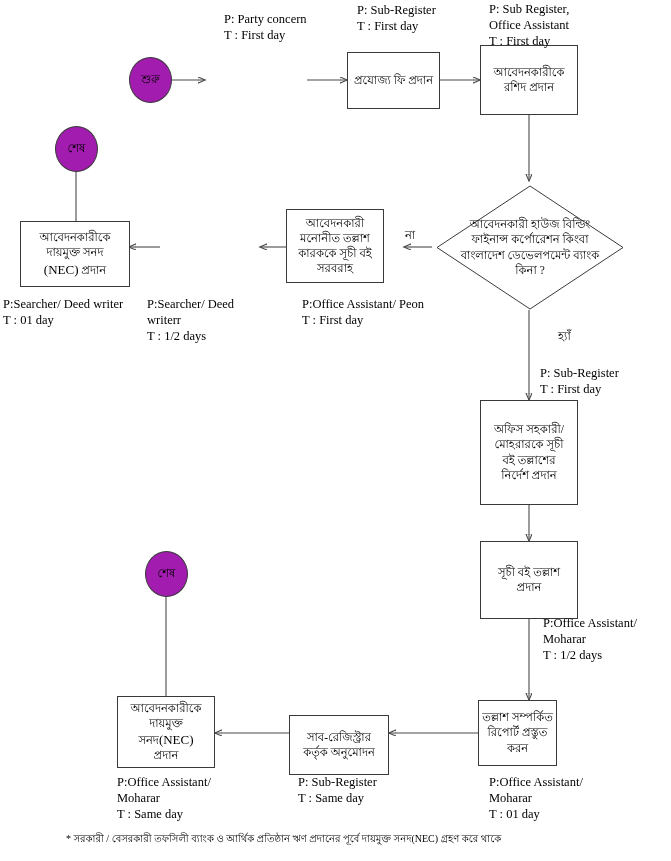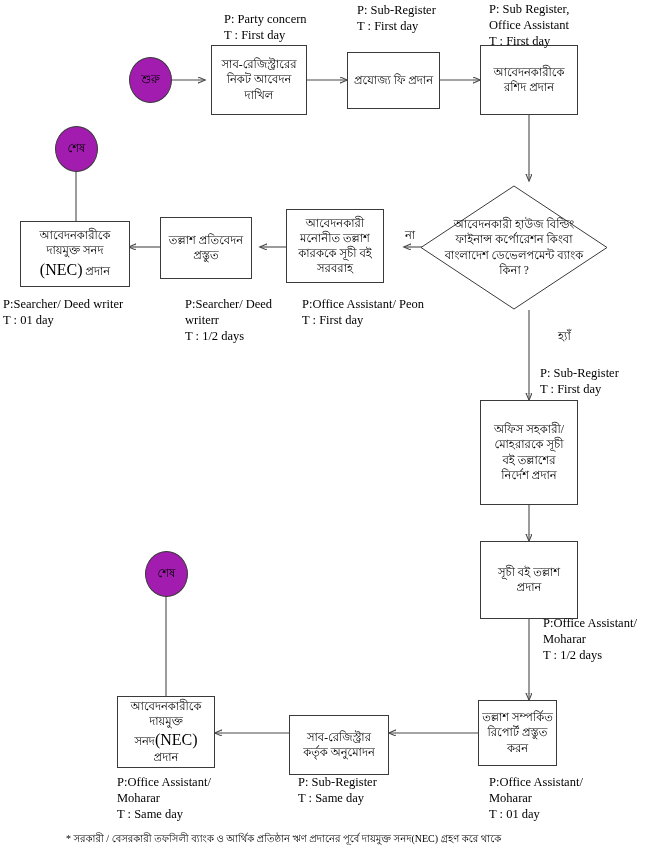--- a/index.html
+++ b/index.html
@@ -87,21 +87,21 @@
     top: 0;
     width: 671px;
     height: 861px;
     pointer-events: none;
   }
   #wires line, #wires polyline, #wires path {
     stroke: #4a4a4a;
     stroke-width: 1.1;
     fill: none;
   }
-  .nec-big { font-size: 16px; }
+  .nec-big { font-size: 13px; }
 </style>
 </head>
 <body>
 
 <div id="canvas">
 
   <svg id="wires" viewBox="0 0 671 861">
     <defs>
       <marker id="arrow" markerWidth="9" markerHeight="9" refX="7.4" refY="3.2" orient="auto" markerUnits="userSpaceOnUse">
         <path d="M0,0 L7.6,3.2 L0,6.4 z" fill="#2e2e2e" stroke="none"></path>
@@ -134,58 +134,49 @@
 
     <line x1="289" y1="733" x2="215" y2="733" marker-end="url(#arrow)"></line>
 
     <line x1="166" y1="703" x2="166" y2="589" marker-end="url(#arrow)"></line>
   </svg>
 
   <div class="node terminator" style="left:129px; top:57px; width:43px; height:46px;">
     <span>শুরু</span>
   </div>
 
-  <div class="node box" style="left:211px; top:45px; width:96px; height:70px;">
-    <span style="white-space:pre-line;">সাব-রেজিস্ট্রারের
-নিকট আবেদন
-দাখিল</span>
-  </div>
 
   <div class="node box" style="left:347px; top:52px; width:93px; height:57px;">
     <span style="white-space:pre-line;">প্রযোজ্য ফি প্রদান</span>
   </div>
 
   <div class="node box" style="left:480px; top:45px; width:98px; height:70px;">
     <span style="white-space:pre-line;">আবেদনকারীকে
 রশিদ প্রদান</span>
   </div>
 
-  <div class="diamond-wrap" style="left:420px; top:185px; width:188px; height:125px;">
+  <div class="diamond-wrap" style="left:436px; top:185px; width:188px; height:125px;">
     <svg width="188" height="125">
       <polygon points="94,1 187,62.5 94,124 1,62.5" fill="#ffffff" stroke="#3a3a3a" stroke-width="1"></polygon>
     </svg>
     <div class="diamond-label">
       <span style="white-space:pre-line;">আবেদনকারী হাউজ বিল্ডিং
 ফাইনান্স কর্পোরেশন কিংবা
 বাংলাদেশ ডেভেলপমেন্ট ব্যাংক
 কিনা ?</span>
     </div>
   </div>
 
   <div class="node box" style="left:286px; top:209px; width:98px; height:74px;">
     <span style="white-space:pre-line;">আবেদনকারী
 মনোনীত তল্লাশ
 কারককে সূচী বই
 সরবরাহ</span>
   </div>
 
-  <div class="node box" style="left:160px; top:217px; width:92px; height:62px;">
-    <span style="white-space:pre-line;">তল্লাশ প্রতিবেদন
-প্রস্তুত</span>
-  </div>
 
   <div class="node box" style="left:20px; top:221px; width:110px; height:66px;">
     <span>
       <span>আবেদনকারীকে</span><br>
       <span>দায়মুক্ত সনদ</span><br>
       <span class="nec-big">(NEC)</span><span> প্রদান</span>
     </span>
   </div>
 
   <div class="node terminator" style="left:55px; top:126px; width:43px; height:46px;">
@@ -234,21 +225,21 @@
   <div class="anno" style="left:357px; top:3px;">P: Sub-Register
 T : First day</div>
 
   <div class="anno" style="left:489px; top:2px;">P: Sub Register,
 Office Assistant
 T : First day</div>
 
   <div class="anno" style="left:302px; top:297px;">P:Office Assistant/ Peon
 T : First day</div>
 
-  <div class="anno" style="left:147px; top:297px;margin-left:38px;">P:Searcher/ Deed
+  <div class="anno" style="left:147px; top:297px;">P:Searcher/ Deed
 writerr
 T : 1/2 days</div>
 
   <div class="anno" style="left:3px; top:297px;">P:Searcher/ Deed writer
 T : 01 day</div>
 
   <div class="anno" style="left:540px; top:366px;">P: Sub-Register
 T : First day</div>
 
   <div class="anno" style="left:543px; top:616px;">P:Office Assistant/

